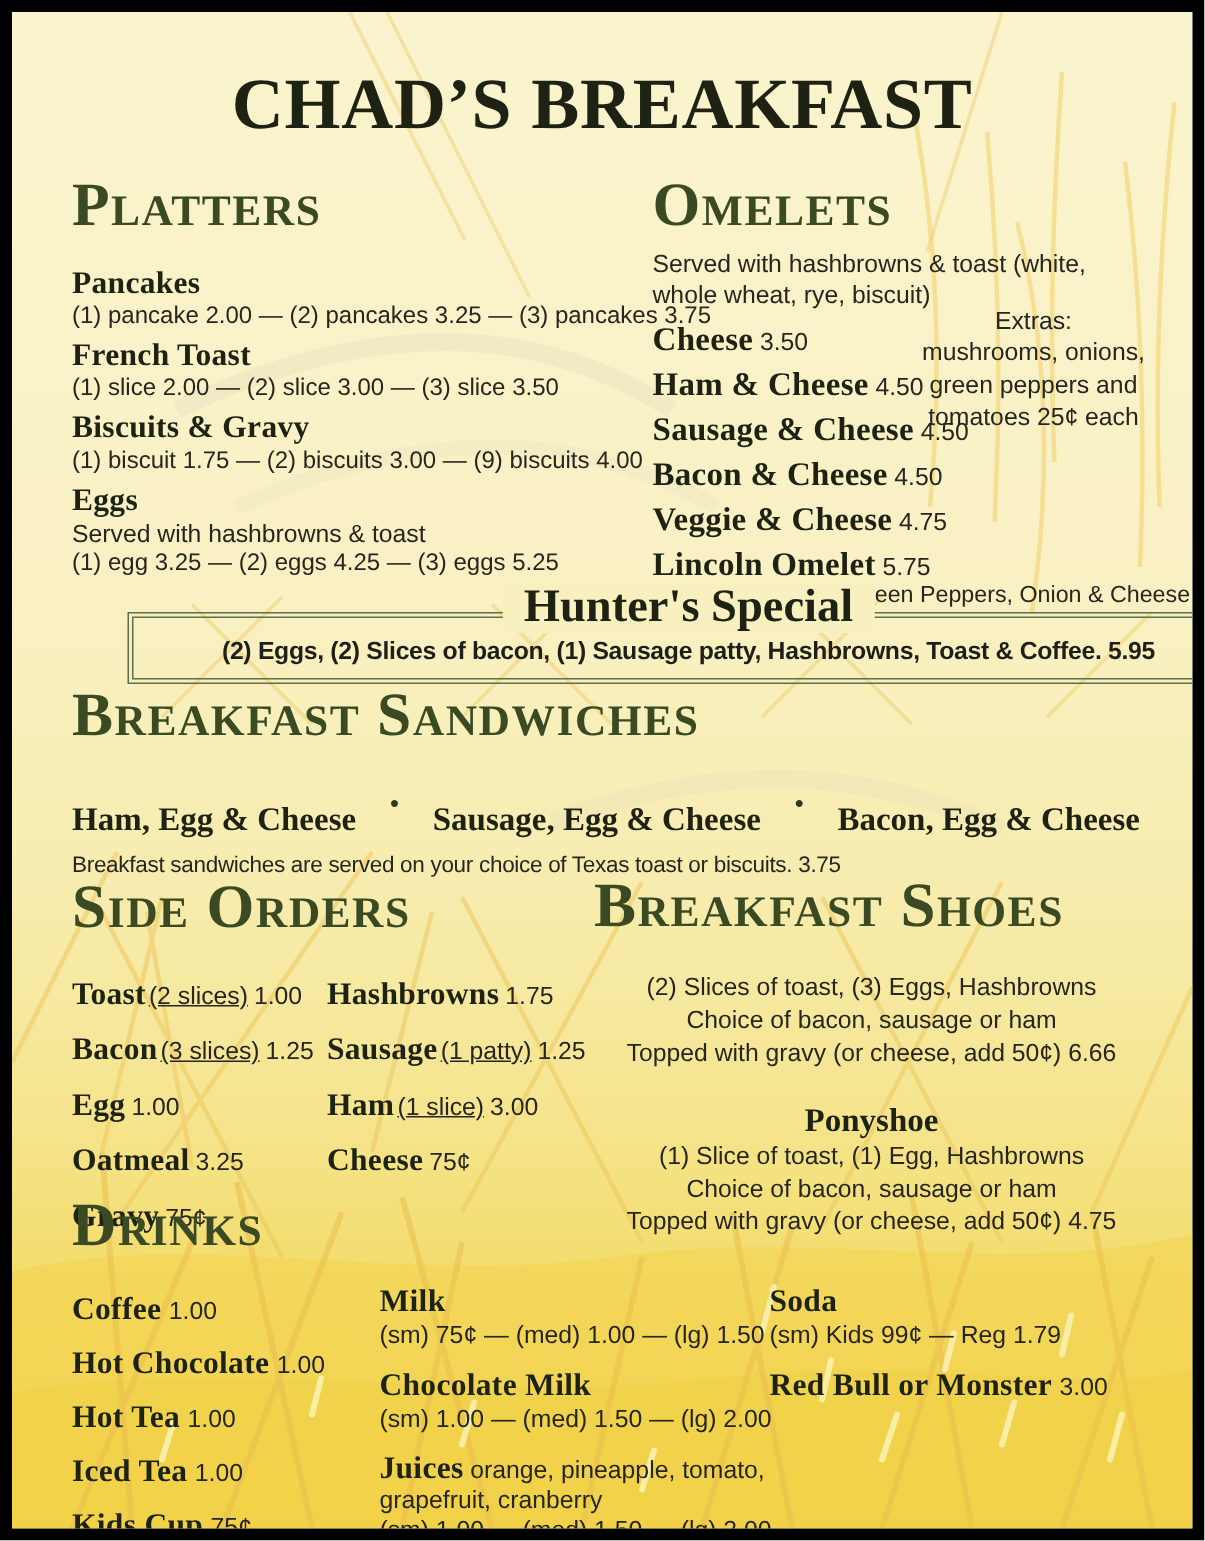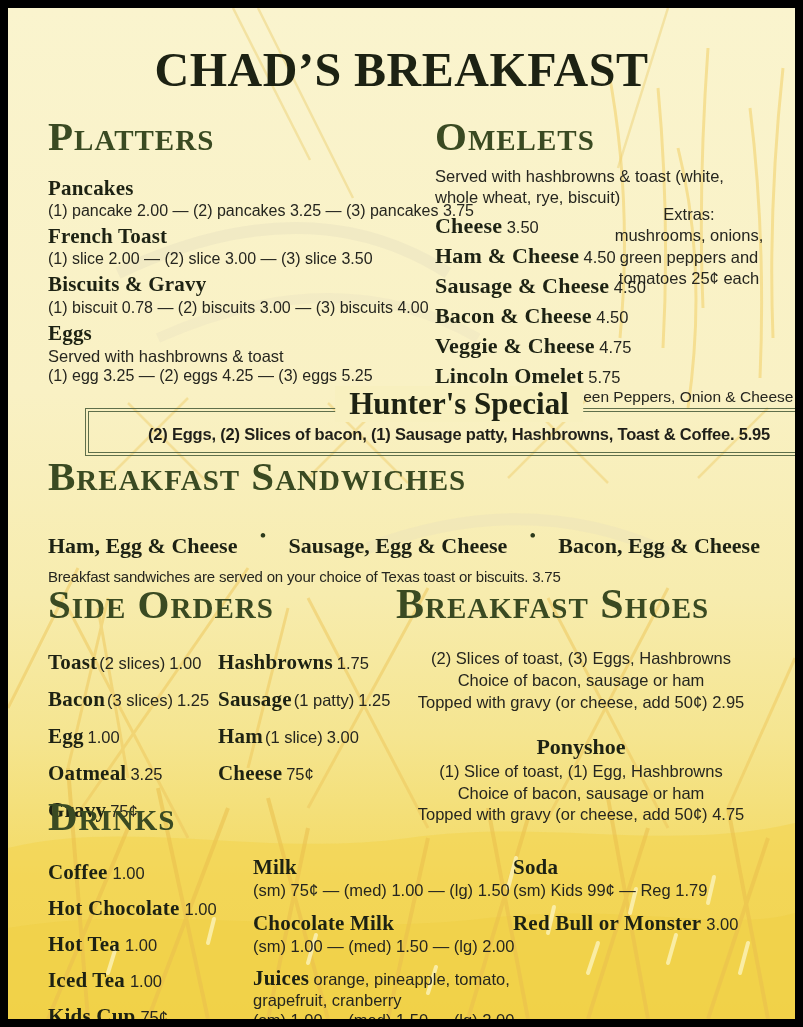--- a/index.html
+++ b/index.html
@@ -76,21 +76,21 @@
   }
   .sanditem { font:700 22px "Liberation Serif", serif; color:#1d2213;margin-top:20px; }
   .dot { font:700 17px "Liberation Serif", serif; color:#2c3a1c; }
   .sandnote { margin-top:9px; font:15px "Liberation Sans", sans-serif; letter-spacing:-.2px; }
 
   .sides { left:40px; top:572px; width:356px; }
   .sidecols { display:flex; margin-top:22px; }
   .sidecol1 { width:170px; }
   .sidecol2 { width:184px; }
   .side-item { margin-bottom:12px; line-height:1.2; }
-  .side-item .qual { margin-left:2px; }
+  .side-item .qual { margin-left:2px;text-decoration:underline; }
   .side-item .price { margin-left:4px; }
 
   .shoes { left:388px; top:572px; width:370px; }
   .shoes .heading { font-size:42px; }
   .shoe { margin-top:20px; text-align:center; }
   .shoename { font:700 22px "Liberation Serif", serif; color:#1d2213; line-height:1.25; }
   .shoeline { font:16.5px "Liberation Sans", sans-serif; line-height:1.32; }
 
   .drinks { left:40px; top:784px; width:718px; height:220px; }
   .dcol1 { margin-top:20px; width:210px; }
@@ -193,21 +193,21 @@
     <div class="pitem">
       <span class="iname">Pancakes</span>
       <div class="idetail">(1) pancake 2.00 — (2) pancakes 3.25 — (3) pancakes 3.75</div>
     </div>
     <div class="pitem">
       <span class="iname">French Toast</span>
       <div class="idetail">(1) slice 2.00 — (2) slice 3.00 — (3) slice 3.50</div>
     </div>
     <div class="pitem">
       <span class="iname">Biscuits &amp; Gravy</span>
-      <div class="idetail">(1) biscuit 0.78 — (2) biscuits 3.00 — (3) biscuits 4.00</div>
+      <div class="idetail">(1) biscuit 1.75 — (2) biscuits 3.00 — (9) biscuits 4.00</div>
     </div>
     <div class="pitem">
       <span class="iname">Eggs</span>
       <div class="inote">Served with hashbrowns &amp; toast</div>
       <div class="idetail">(1) egg 3.25 — (2) eggs 4.25 — (3) eggs 5.25</div>
     </div>
   </section>
 
   <section class="layer omelets">
     <h2 class="heading">Omelets</h2>
@@ -297,21 +297,21 @@
         </div>
       </div>
     </div>
   </section>
 
   <section class="layer shoes">
     <h2 class="heading">Breakfast Shoes</h2>
     <div class="shoe">
       <div class="shoeline">(2) Slices of toast, (3) Eggs, Hashbrowns</div>
       <div class="shoeline">Choice of bacon, sausage or ham</div>
-      <div class="shoeline">Topped with gravy (or cheese, add 50¢) 2.95</div>
+      <div class="shoeline">Topped with gravy (or cheese, add 50¢) 6.66</div>
     </div>
     <div class="shoe">
       <div class="shoename">Ponyshoe</div>
       <div class="shoeline">(1) Slice of toast, (1) Egg, Hashbrowns</div>
       <div class="shoeline">Choice of bacon, sausage or ham</div>
       <div class="shoeline">Topped with gravy (or cheese, add 50¢) 4.75</div>
     </div>
   </section>
 
   <section class="layer drinks">

